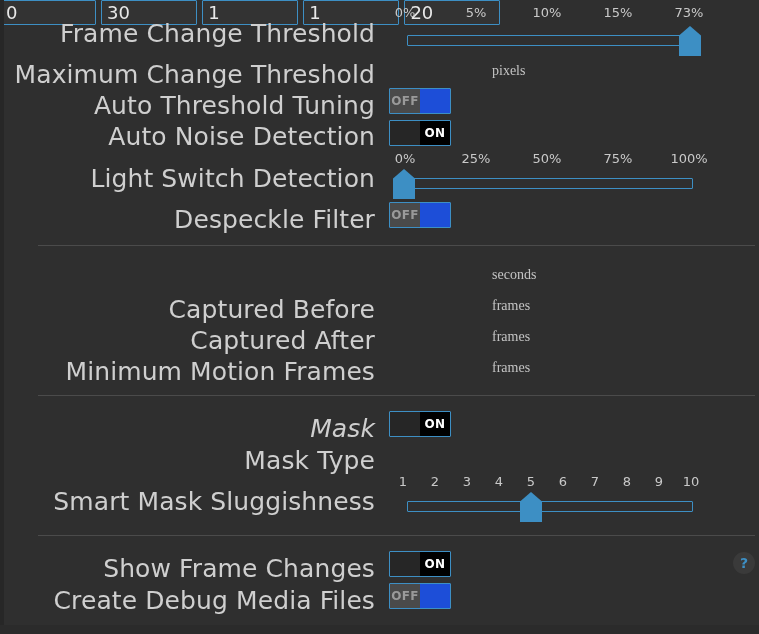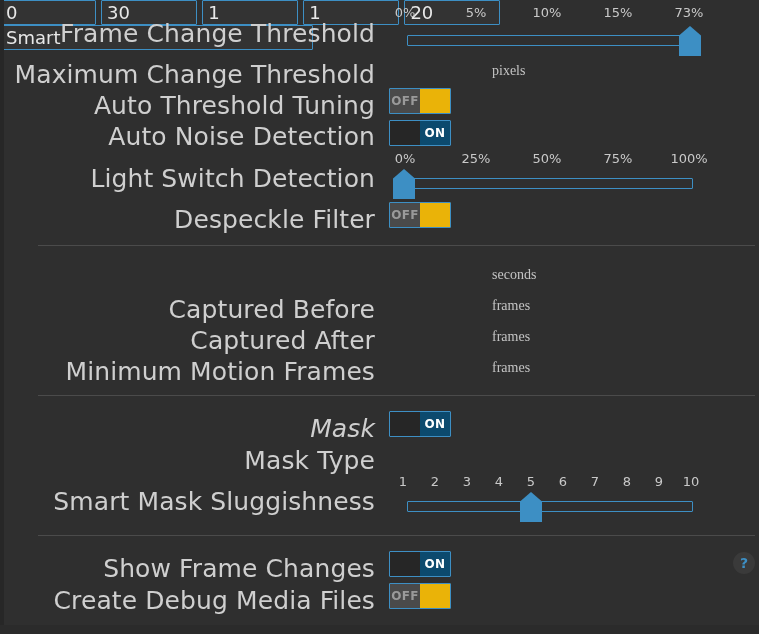--- a/index.html
+++ b/index.html
@@ -77,30 +77,30 @@
     width: 50%;
     display: flex;
     align-items: center;
     justify-content: center;
     font-size: 12px;
     font-weight: bold;
     letter-spacing: 0.3px;
   }
   .toggle.on .knob {
     right: 0;
-    background: #0c4a6e;
+    background: #000000;
     color: #ffffff;
   }
   .toggle.on { background: #262626; }
   .toggle.off .knob {
     left: 0;
     background: #4a4a4a;
     color: #9a9a9a;
   }
-  .toggle.off { background: #eab308; padding-left: 35px; }
+  .toggle.off { background: #1d4ed8; padding-left: 35px; }
 
   
   .slider-wrap { position: absolute; }
   .ticks {
     position: absolute;
     left: 0; top: 0;
     width: 100%;
     height: 18px;
   }
   .tick {
@@ -234,21 +234,20 @@
   <div class="divider" style="top:395px;"></div>
 
   
 
   <div class="label" style="top:414px; right:384px;font-style:italic;">Mask</div>
   <div class="toggle on" style="position:absolute; left:389px; top:411px;">
     <div class="knob">ON</div>
   </div>
 
   <div class="label" style="top:446px; right:384px;">Mask Type</div>
-  <input class="tinput" style="left: 390px; top: 443px; width: 313px;" value="Smart">
 
   <div class="label" style="top:487px; right:384px;">Smart Mask Sluggishness</div>
   <div class="slider-wrap" style="left:392px; top:474px; width:310px; height:48px;">
     <div class="ticks">
       <span class="tick" style="left:11px;">1</span>
       <span class="tick" style="left:43px;">2</span>
       <span class="tick" style="left:75px;">3</span>
       <span class="tick" style="left:107px;">4</span>
       <span class="tick" style="left:139px;">5</span>
       <span class="tick" style="left:171px;">6</span>

